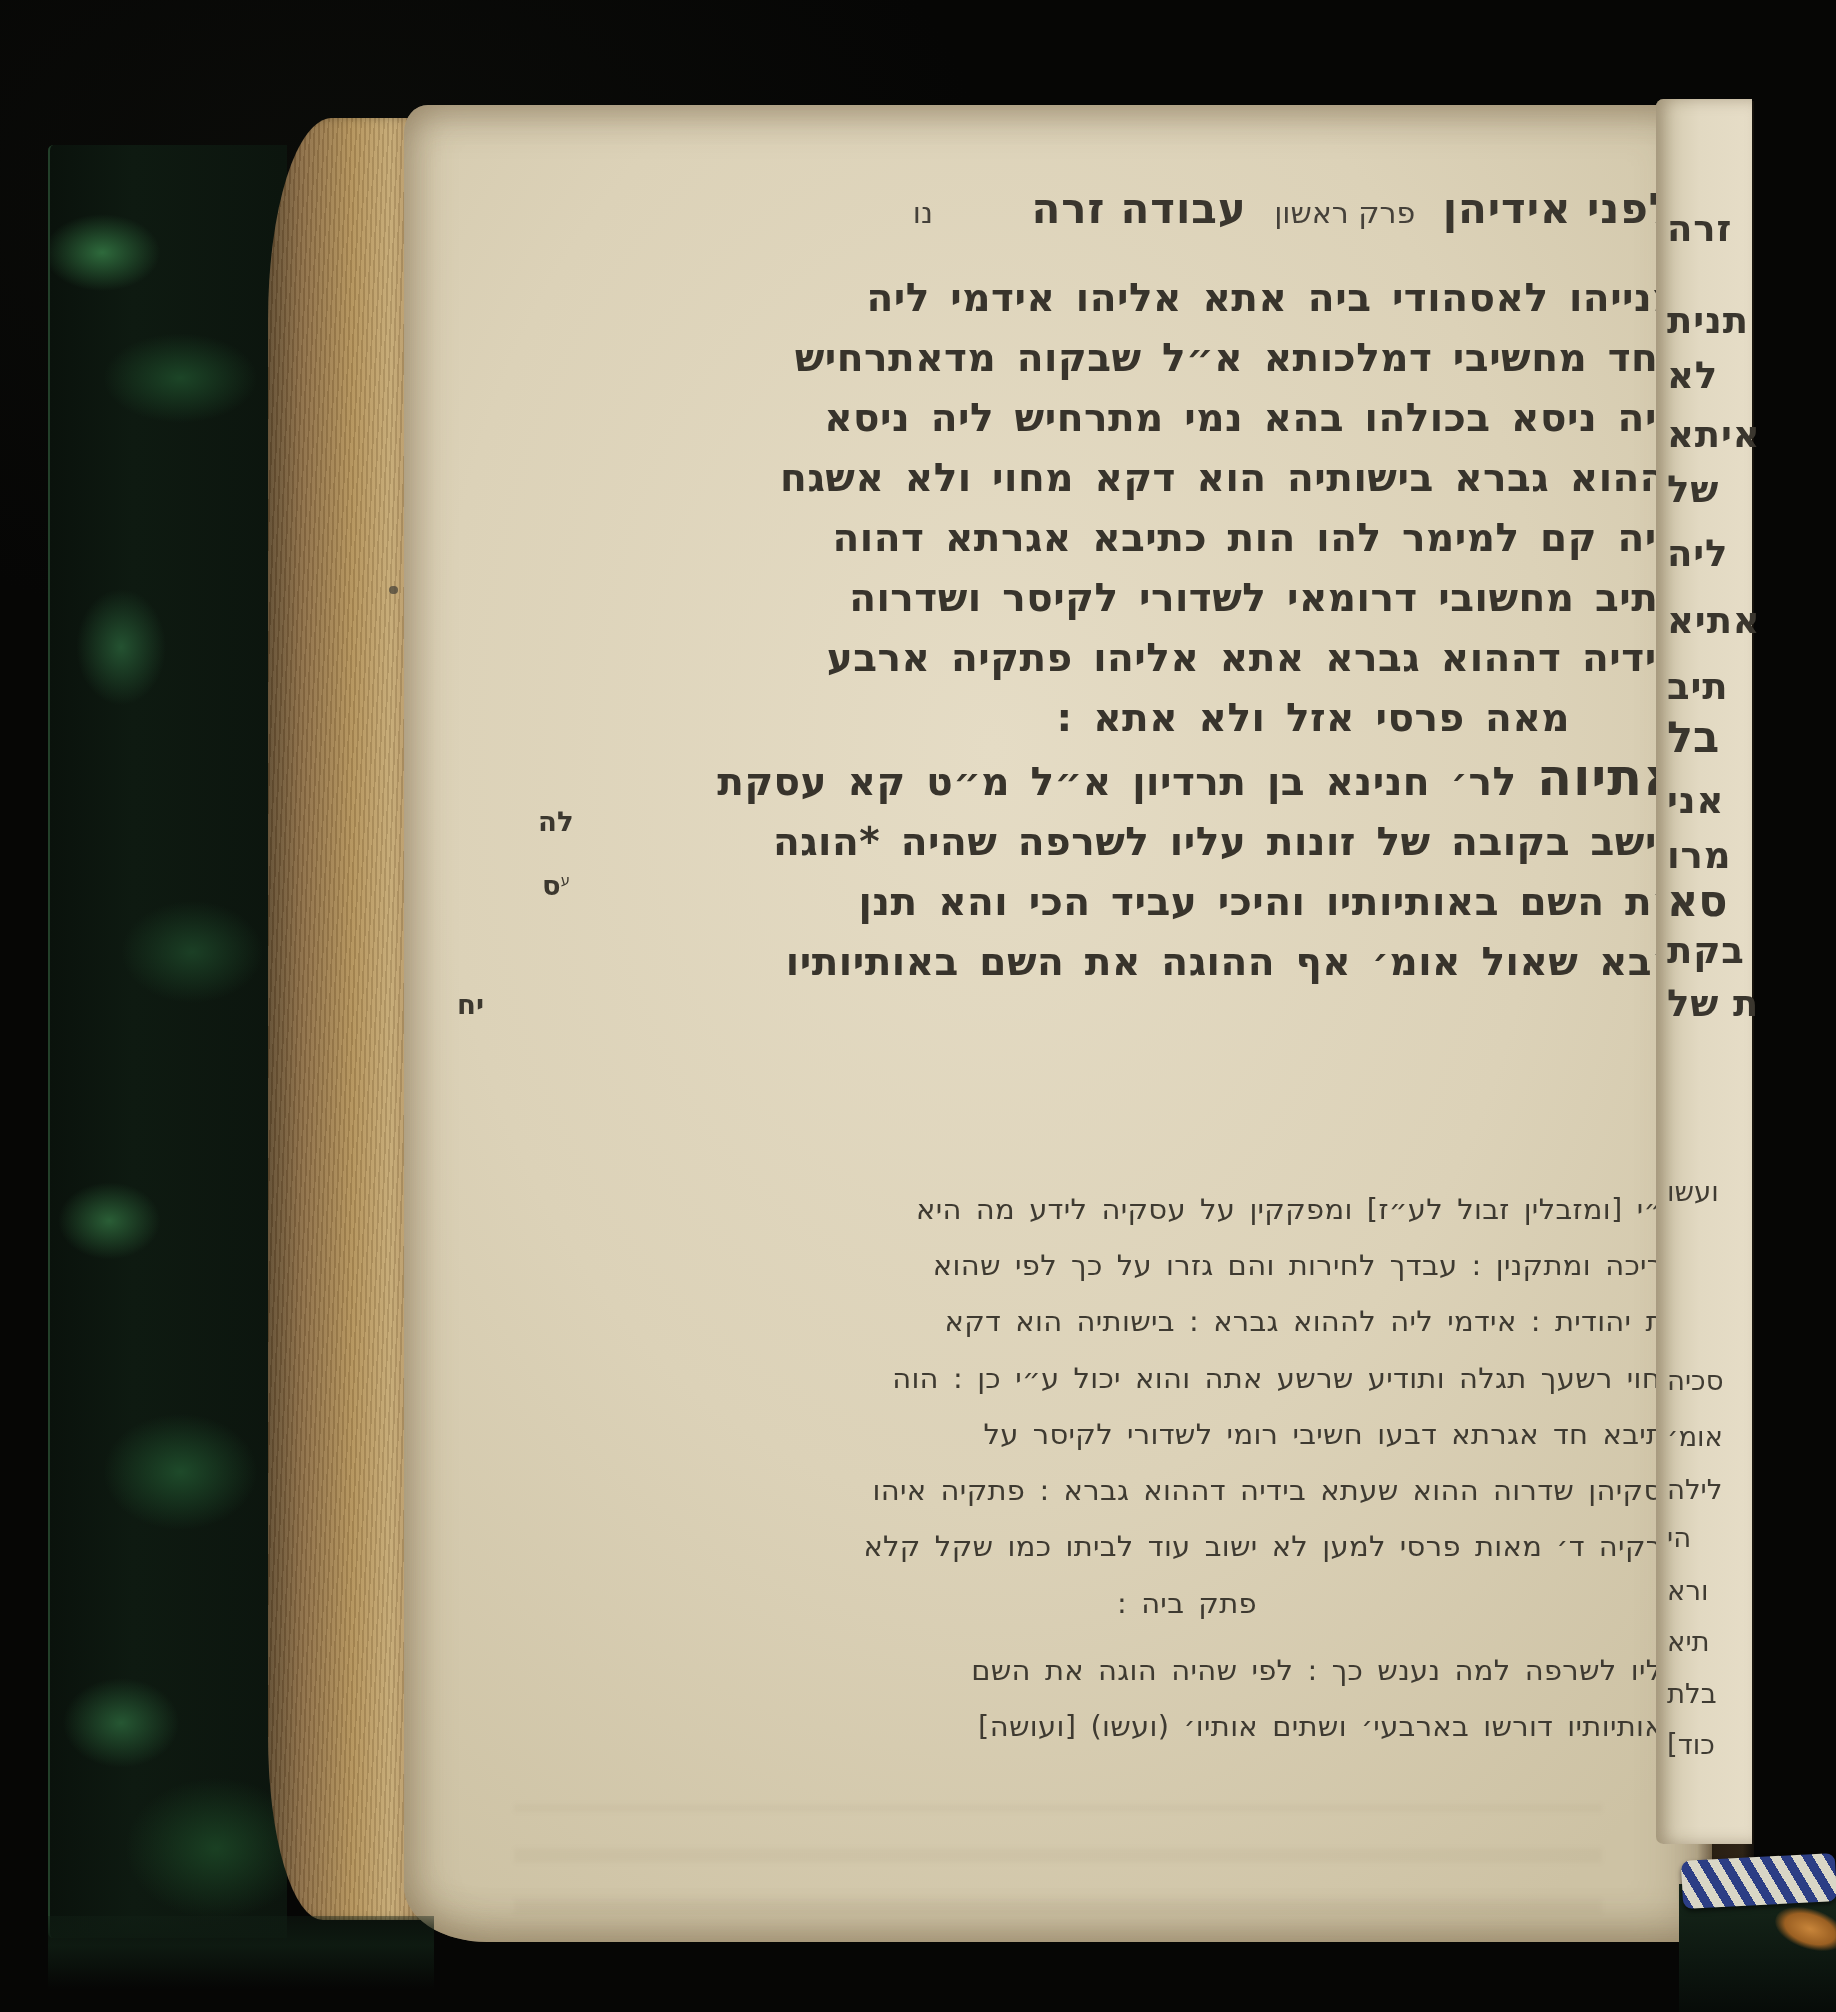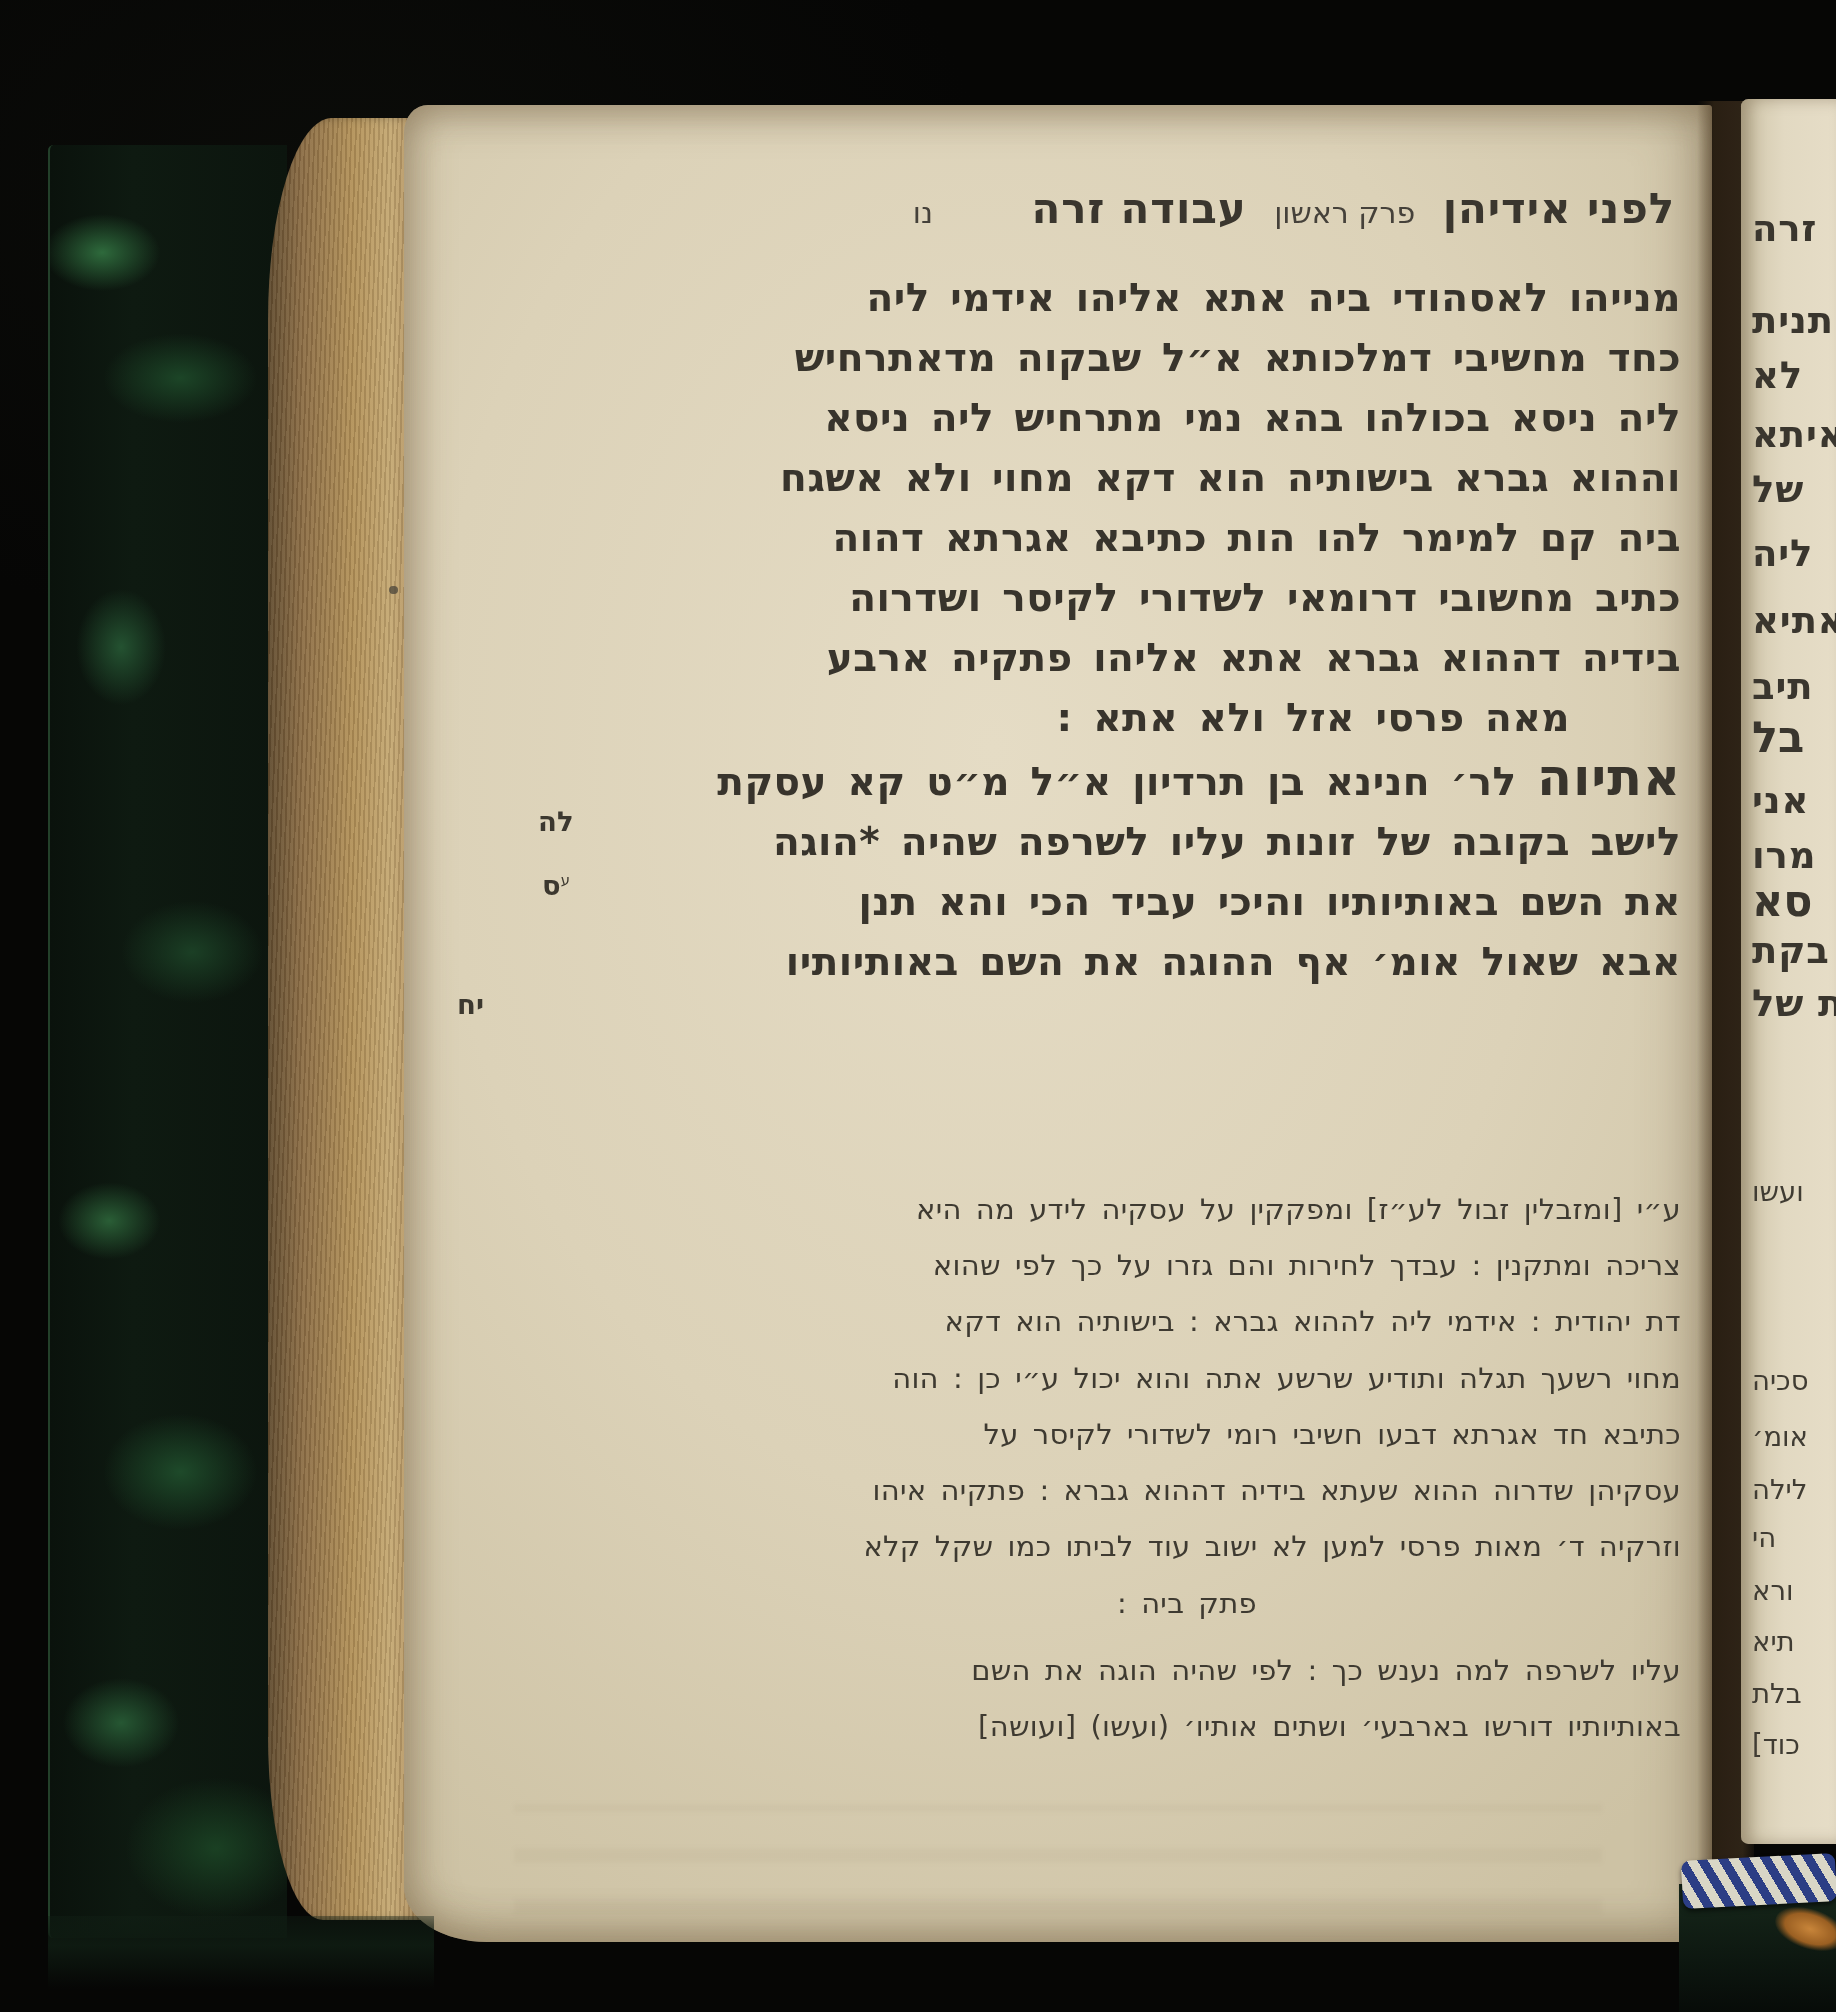--- a/index.html
+++ b/index.html
@@ -74,21 +74,21 @@
   .r-add{margin-top:11px;}
 
   
   .ghost{position:absolute;left:110px;right:110px;top:1699px;height:110px;opacity:.5;
     background:repeating-linear-gradient(0deg, rgba(115,100,72,.10) 0 14.7px, rgba(115,100,72,0) 14.7px 51px);
     filter:blur(2.8px);}
 
   
   .gutter{position:absolute;left:1697px;top:101px;width:57px;height:1818px;
     background:linear-gradient(90deg, rgba(80,60,35,0) 0%, rgba(70,52,30,.55) 30%, #2c2115 55%, rgba(85,65,40,.5) 80%, rgba(90,70,45,.15) 100%);}
-  .facing{position:absolute;left:1741px;top:99px;width:96px;height:1745px;
+  .facing{position:absolute;left:1656px;top:99px;width:96px;height:1745px;
     background:linear-gradient(90deg,#cfc5a9 0%,#e2d9c2 45%,#e6ddc7 100%);
     border-radius:7.3px 0 0 7.3px;box-shadow:inset 9.2px 0 14.7px rgba(80,60,35,.35);}
   .frag{position:absolute;left:11px;direction:rtl;white-space:nowrap;color:#3a362e;}
   .f-sq{font-size:37px;font-weight:700;letter-spacing:0.9px;}
   .f-sqb{font-size:43px;font-weight:700;}
   .f-rs{font-size:27.5px;font-weight:400;color:#403c33;}
 
   
   .cover-bottom-right{position:absolute;left:1679px;top:1884px;width:158px;height:129px;
     background:linear-gradient(180deg,#17281b 0%,#0d1710 60%,#070b08 100%);}

